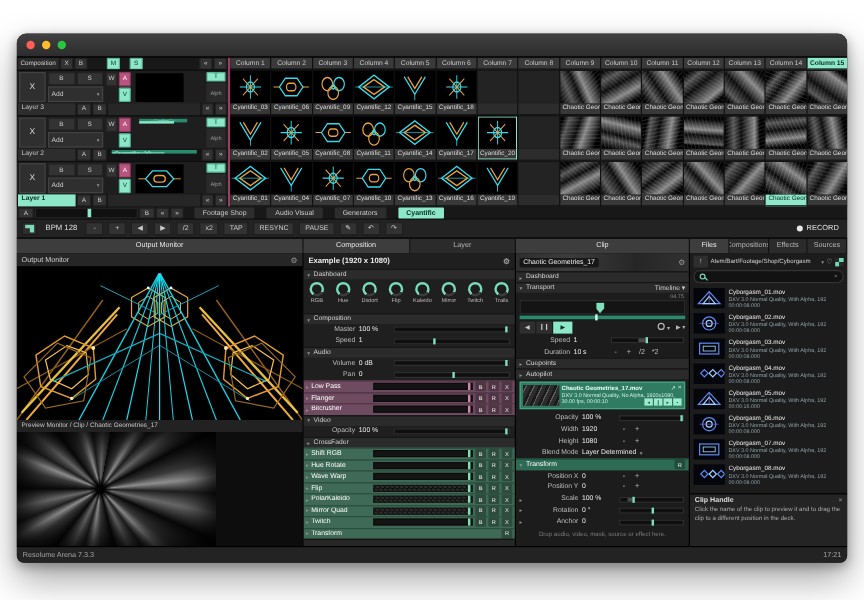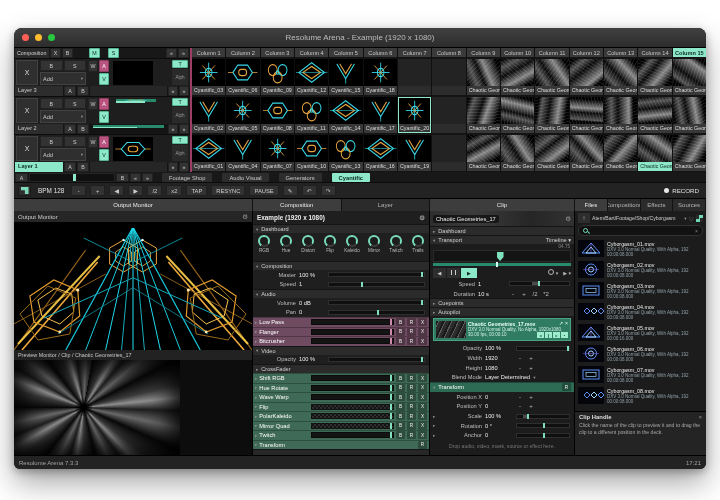--- a/index.html
+++ b/index.html
@@ -202,21 +202,20 @@
 <body>
 
 <div class="window">
 
   <div class="titlebar">
     <div class="lights">
       <div class="light" style="background:#ff5f57"></div>
       <div class="light" style="background:#febc2e"></div>
       <div class="light" style="background:#28c840"></div>
     </div>
-    <div class="title">Resolume Arena - Example (1920 x 1080)</div>
   </div>
 
   <div class="gridsec">
     <div class="leftctl">
       <div class="comprow">
         <div class="complabel">Composition</div>
         <div class="tb" style="width:11px">X</div>
         <div class="tb" style="width:11px">B</div>
         <div style="width:14px"></div>
         <div class="tb acc" style="width:11px">M</div>

